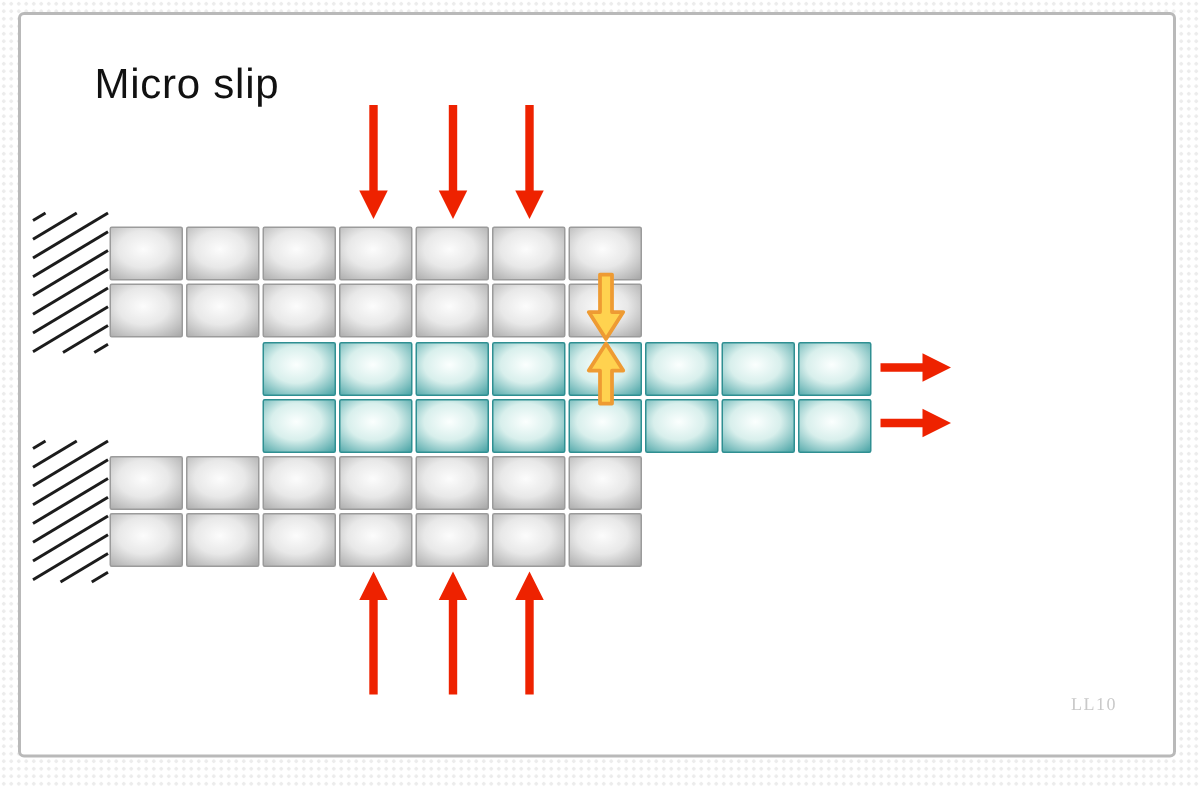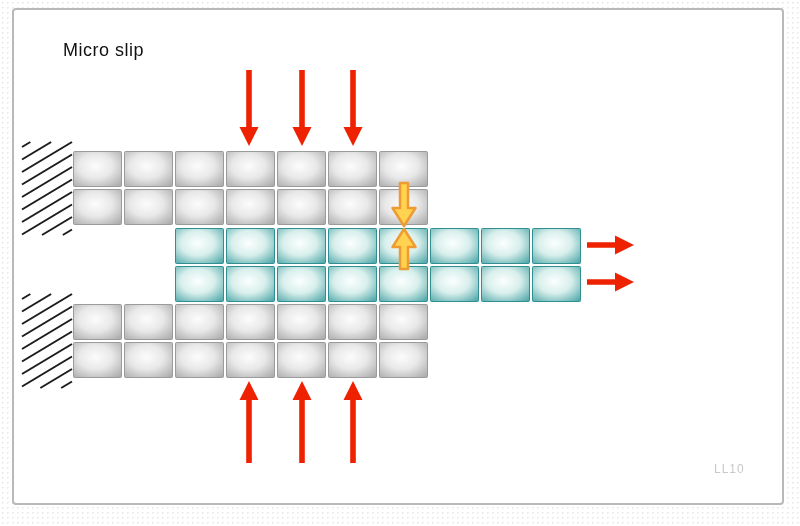--- a/index.html
+++ b/index.html
@@ -17,32 +17,33 @@
     left: 12px; top: 8px;
     width: 772px; height: 497px;
     box-sizing: border-box;
     background: #ffffff;
     border: 2px solid #b9b9b9;
     border-radius: 4px;
   }
   .slide-title {
     position: absolute;
     left: 63px; top: 40px;
-    font-size: 18px;
+    font-size: 28px;
     font-weight: 400;
     color: #111111;
     letter-spacing: 0.5px;
     margin: 0;
   }
   .slide-number {
     position: absolute;
     left: 714px; top: 462px;
     font-size: 12px;
     color: #c9c9c9;
     letter-spacing: 1px;
+    font-family: Liberation Serif, serif;
   }
   svg.diagram { position: absolute; left: 0; top: 0; }
 </style>
 </head>
 <body>
 
 <div id="app">
   <div class="frame"></div>
 
   <svg class="diagram" width="800" height="526" viewBox="0 0 800 526">

